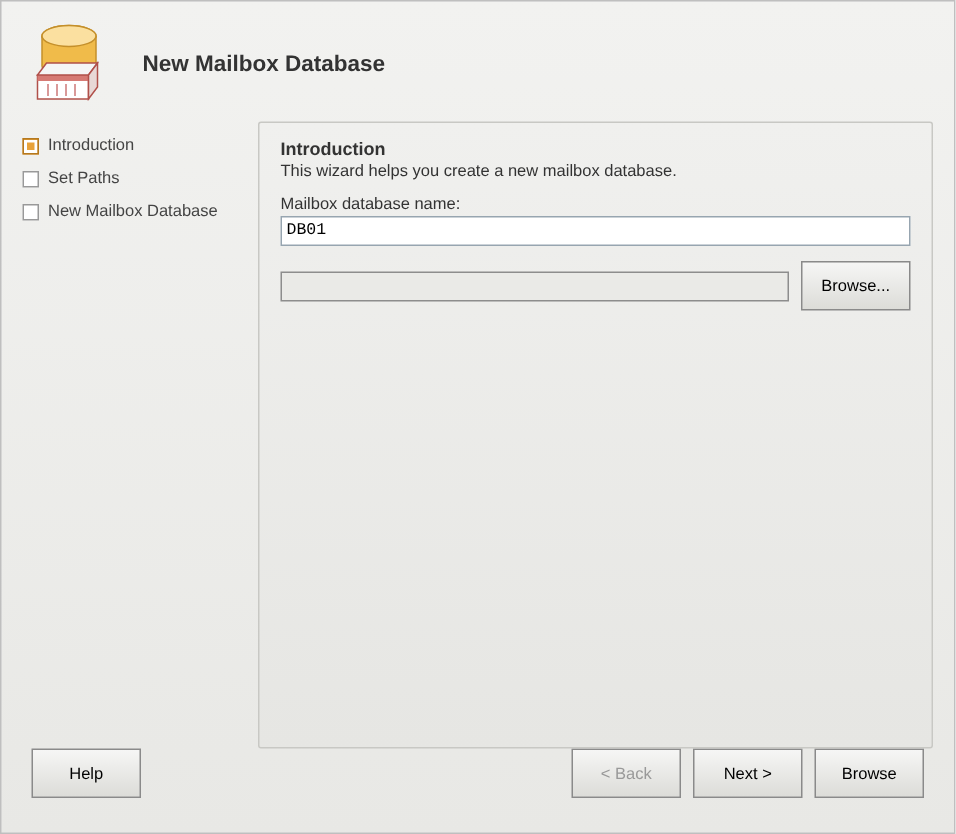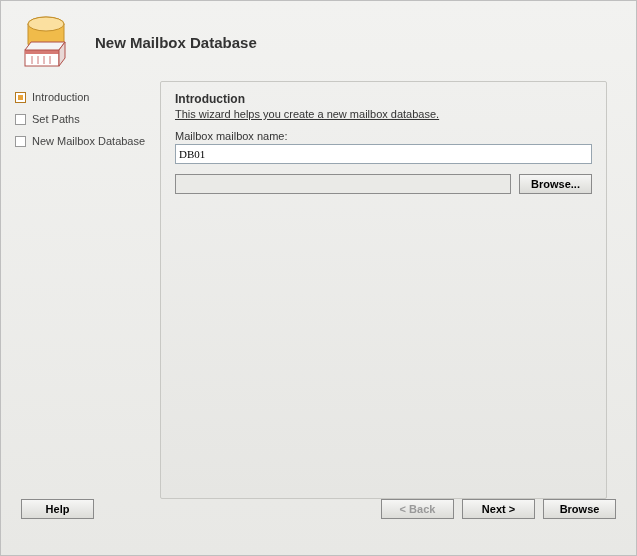--- a/index.html
+++ b/index.html
@@ -34,21 +34,22 @@
     position: relative;
   }
   .header-title {
     font-size: 15px;
     font-weight: bold;
     color: #333;
   }
   .body {
     flex: 1;
     display: flex;
-    padding: 0 29px 0 14px;
+    padding: 0 14px 0 14px;
+    gap: 12px;
   }
   .sidebar {
     width: 145px;
     padding-top: 6px;
   }
   .step {
     display: flex;
     align-items: flex-start;
     padding: 4px 0;
     color: #444;
@@ -80,60 +81,58 @@
   }
   .section-title {
     font-weight: bold;
     font-size: 12px;
     margin-bottom: 2px;
     color: #333;
   }
   .section-desc {
     margin-bottom: 10px;
     color: #333;
-    text-decoration: underline;
   }
   .field-label {
     margin-bottom: 2px;
     color: #333;
   }
   .text-input {
     width: 100%;
     height: 20px;
     border: 1px solid #97a5b0;
     background: #fff;
     font-size: 11px;
     padding: 1px 3px;
     margin-bottom: 10px;
-    font-family: Liberation Serif, serif;
+    font-family: Liberation Mono, monospace;
   }
   .server-row {
     display: flex;
     gap: 8px;
     align-items: center;
   }
   .server-input {
     flex: 1;
     height: 20px;
     border: 1px solid #8d8d8d;
     background: #eaeae7;
     padding: 1px 3px;
     font-size: 11px;
     font-family: inherit;
   }
   .btn {
-    height: 20px;
+    height: 33px;
     min-width: 73px;
     border: 1px solid #8a8a8a;
     background: linear-gradient(to bottom, #f6f6f5, #dcdcd8);
     font-size: 11px;
     font-family: inherit;
     cursor: pointer;
     padding: 0 8px;
-    font-weight: bold;
   }
   .btn:disabled {
     color: #999;
     cursor: default;
     margin-left: 32px;
   }
   .footer {
     height: 56px;
     display: flex;
     align-items: flex-start;
@@ -183,21 +182,21 @@
       <div class="step">
         <span class="box"></span>
         <span class="label">New Mailbox Database</span>
       </div>
     </div>
 
     <div class="main">
       <div class="section-title">Introduction</div>
       <div class="section-desc">This wizard helps you create a new mailbox database.</div>
 
-      <div class="field-label">Mailbox mailbox name:</div>
+      <div class="field-label">Mailbox database name:</div>
       <input class="text-input" type="text" value="DB01" style="">
 
       <div class="server-row">
         <input class="server-input" type="text" readonly="" value="" style="">
         <button class="btn">Browse...</button>
       </div>
     </div>
   </div>
 
   <div class="footer">

